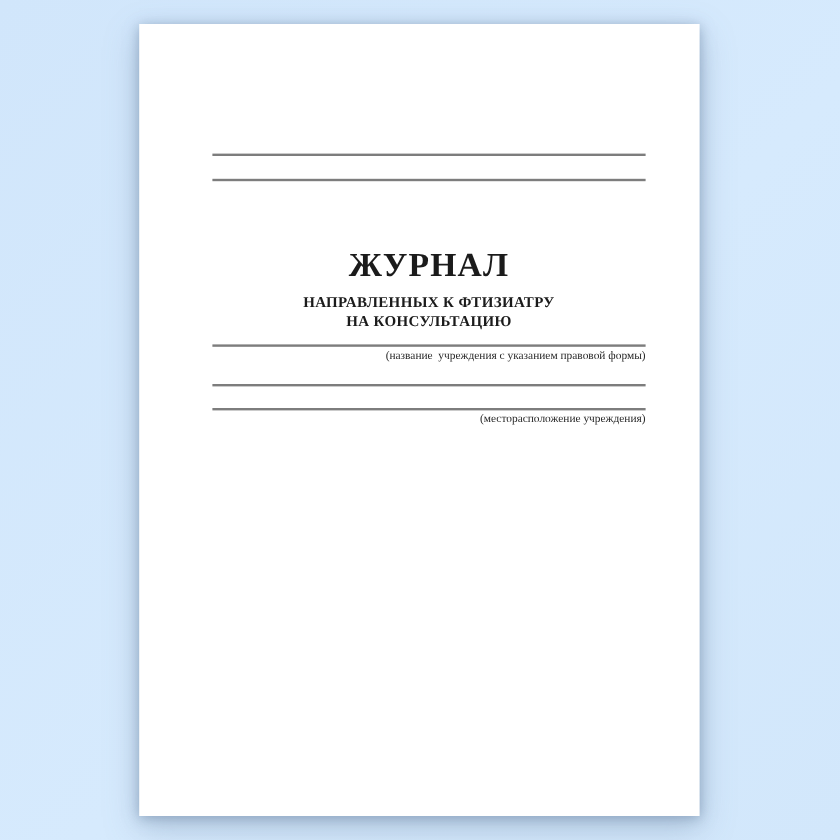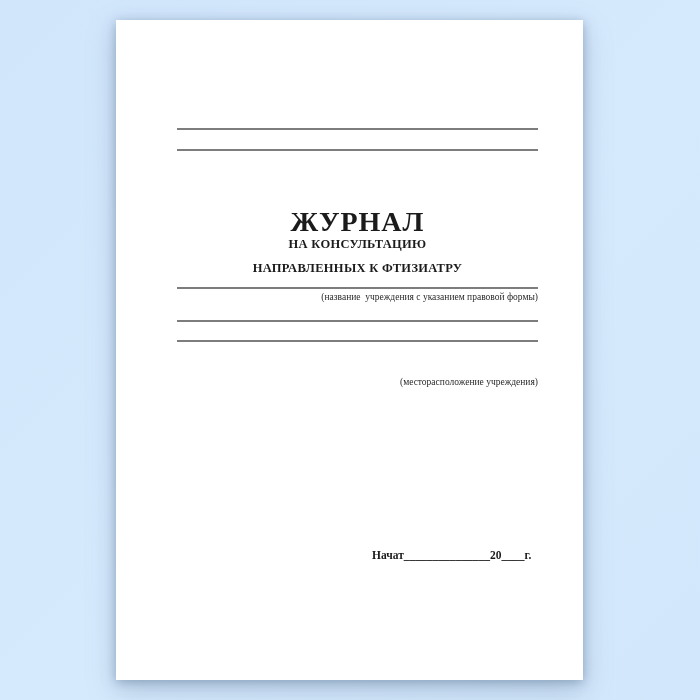--- a/index.html
+++ b/index.html
@@ -44,48 +44,47 @@
   }
   .subtitle{
     font-size:12.5px;font-weight:bold;letter-spacing:0.3px;line-height:1.3;
   }
   .subtitle.first{margin-top:8px;}
   .caption{
     position:absolute;left:61px;width:361px;text-align:right;
     font-size:9.5px;line-height:10px;color:#2a2a2a;white-space:pre;
   }
   .caption.c1{top:272px;}
-  .caption.c2{top:325px;margin-top:32px;}
+  .caption.c2{top:325px;}
   .dates{
     position:absolute;left:256px;top:490px;
     font-size:11.5px;font-weight:bold;line-height:18px;
     white-space:pre;
   }
   .date-row span{white-space:pre;}
 </style>
 </head>
 <body>
 
 <div class="backdrop"></div>
 
 <div class="paper">
 
   <div class="rule r1"></div>
   <div class="rule r2"></div>
 
   <div class="title-block">
     <div class="title">ЖУРНАЛ</div>
+    <div class="subtitle first">НАПРАВЛЕННЫХ К ФТИЗИАТРУ</div>
     <div class="subtitle">НА КОНСУЛЬТАЦИЮ</div>
-    <div class="subtitle first">НАПРАВЛЕННЫХ К ФТИЗИАТРУ</div>
   </div>
 
   <div class="rule r3"></div>
   <div class="caption c1">(название  учреждения с указанием правовой формы)</div>
 
   <div class="rule r4"></div>
   <div class="rule r5"></div>
   <div class="caption c2">(месторасположение учреждения)</div>
 
   <div class="dates">
-    <div class="date-row"><span>Начат</span><span>_______________</span><span>20</span><span>____</span><span>г.</span></div>
   </div>
 
 </div>
 
 </body></html>

